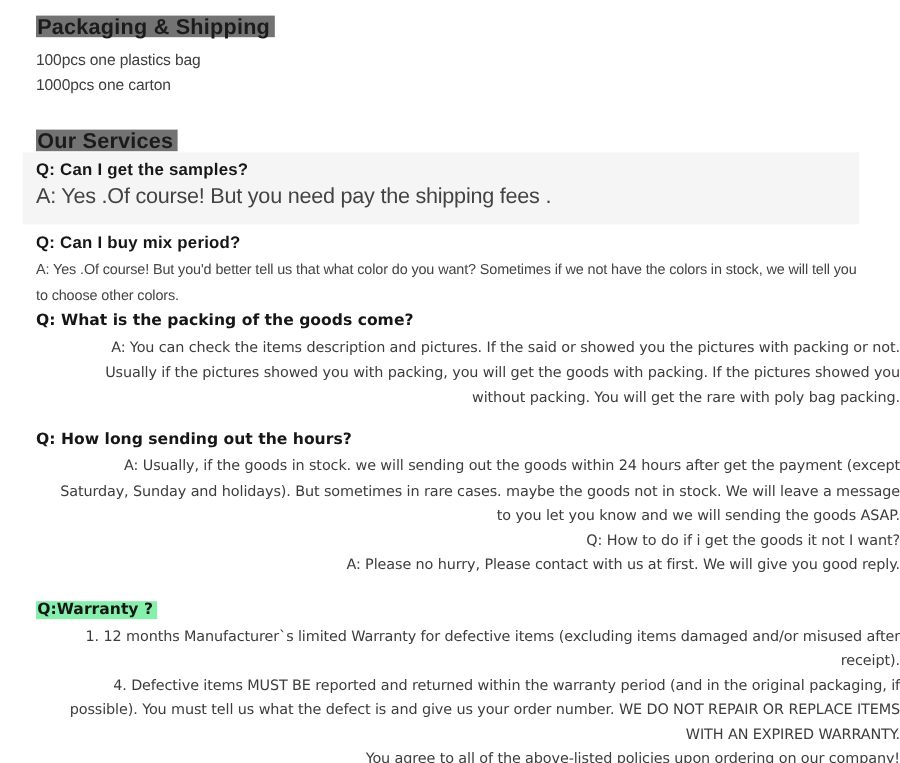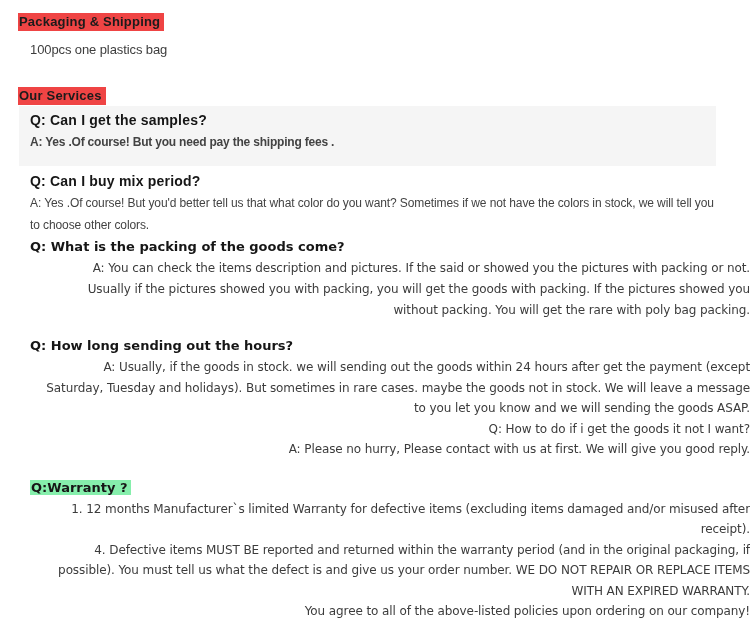--- a/index.html
+++ b/index.html
@@ -7,25 +7,25 @@
   body {
     width:750px; height:636px; overflow:hidden;
     font-family:"Liberation Sans", sans-serif;
     -webkit-font-smoothing:antialiased;
   }
   .page { padding-top:13px; width:750px; }
 
   
   .hl-title {
     display:table;
-    margin-left:18px;
-    background:#ef4444;
+    margin-left:30px;
+    background:#737373;
     color:#1b1b1b;
     font-weight:bold;
-    font-size:13px;
+    font-size:18px;
     line-height:16px;
     padding:1px 4px 1px 1px;
     letter-spacing:0.2px;
   }
   .services-title { margin-top:27px; }
 
   .pkg-lines { margin:8px 0 12px 30px; }
   .pkg-line {
     font-size:13px; color:#3d3d3d; line-height:21px; letter-spacing:-0.1px;
   }
@@ -40,21 +40,21 @@
   .answer-line {
     font-size:12px; color:#434343; white-space:nowrap; letter-spacing:-0.1px;
   }
   
   .qa-block.gray {
     background:#f5f5f5;
     margin-left:19px; margin-top:1px;
     width:697px;
     padding:3px 0 13px 11px;
   }
-  .qa-block.gray .answer-line { font-size:12px; letter-spacing:-0.2px;font-weight:bold; }
+  .qa-block.gray .answer-line { font-size:18px; letter-spacing:-0.2px; }
   
   .qa-block.wide .question { font-family:"DejaVu Sans", sans-serif; font-size:13px; letter-spacing:0; }
   .qa-block.wide .answer-line { font-family:"DejaVu Sans", sans-serif; font-size:12px; color:#3c3c3c; letter-spacing:-0.1px;text-align:right; }
   
   .q-hl { background:#86efac; padding:0 3px 0 1px; }
 
   
   #faq-list .qa-block:nth-child(1) .answer-line { line-height:22px; }
   #faq-list .qa-block:nth-child(2) { margin-top:4px; }
   #faq-list .qa-block:nth-child(2) .answer-line { line-height:22px; }
@@ -67,20 +67,21 @@
 </style>
 </head>
 <body>
 
 <div class="page">
 
   <div class="hl-title">Packaging &amp; Shipping</div>
 
   <div class="pkg-lines">
       <div class="pkg-line">100pcs one plastics bag</div>
+      <div class="pkg-line">1000pcs one carton</div>
     </div>
 
   <div class="hl-title services-title">Our Services</div>
 
   <div id="faq-list">
   <section class="qa-block gray">
     <div class="question"><span class="q-text">Q: Can I get the samples?</span></div>
     <div class="answer">
           <div class="answer-line">A: Yes .Of course! But you need pay the shipping fees .</div>
         </div>
@@ -100,21 +101,21 @@
           <div class="answer-line">A: You can check the items description and pictures. If the said or showed you the pictures with packing or not.</div>
           <div class="answer-line">Usually if the pictures showed you with packing, you will get the goods with packing. If the pictures showed you</div>
           <div class="answer-line">without packing. You will get the rare with poly bag packing.</div>
         </div>
   </section>
 
   <section class="qa-block wide">
     <div class="question"><span class="q-text">Q: How long sending out the hours?</span></div>
     <div class="answer">
           <div class="answer-line">A: Usually, if the goods in stock. we will sending out the goods within 24 hours after get the payment (except</div>
-          <div class="answer-line">Saturday, Tuesday and holidays). But sometimes in rare cases. maybe the goods not in stock. We will leave a message</div>
+          <div class="answer-line">Saturday, Sunday and holidays). But sometimes in rare cases. maybe the goods not in stock. We will leave a message</div>
           <div class="answer-line">to you let you know and we will sending the goods ASAP.</div>
           <div class="answer-line">Q: How to do if i get the goods it not I want?</div>
           <div class="answer-line">A: Please no hurry, Please contact with us at first. We will give you good reply.</div>
         </div>
   </section>
 
   <section class="qa-block wide">
     <div class="question"><span class="q-text q-hl">Q:Warranty ?</span></div>
     <div class="answer">
           <div class="answer-line">1. 12 months Manufacturer`s limited Warranty for defective items (excluding items damaged and/or misused after</div>

